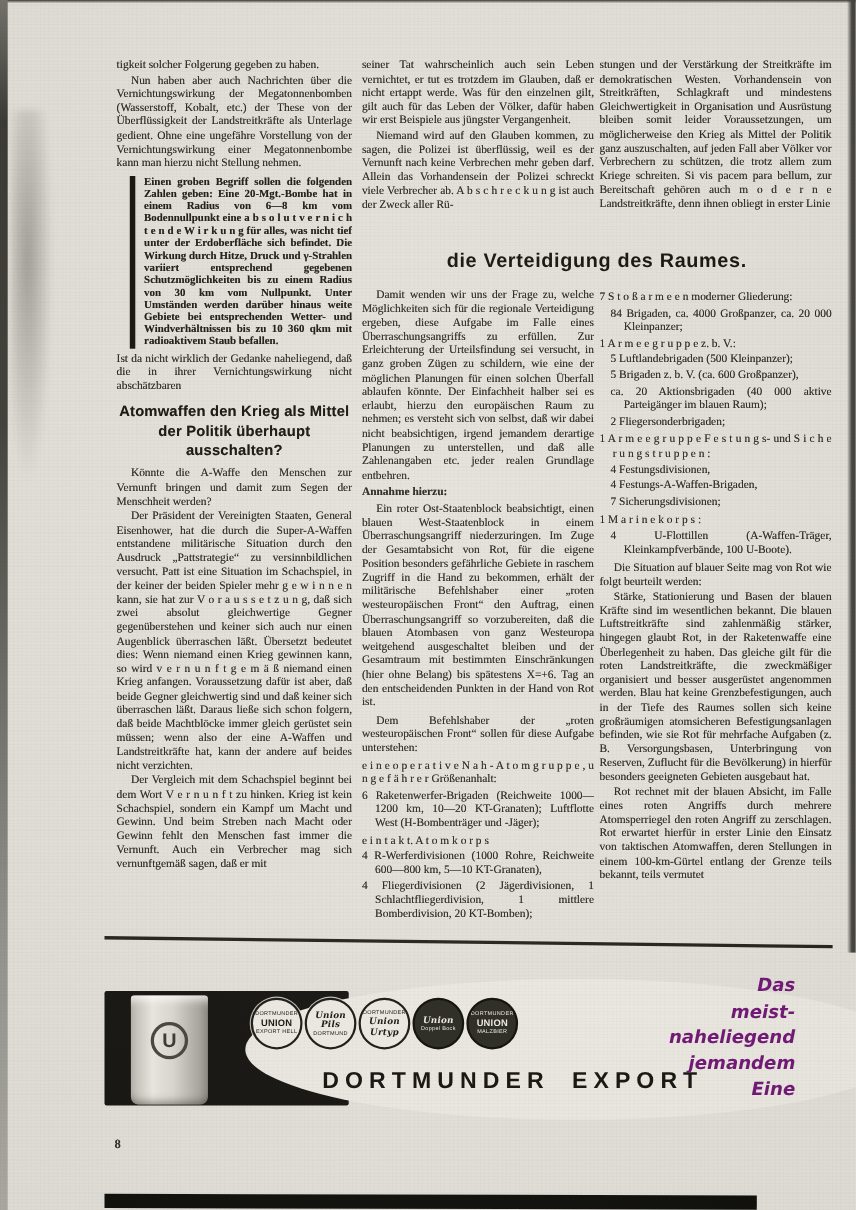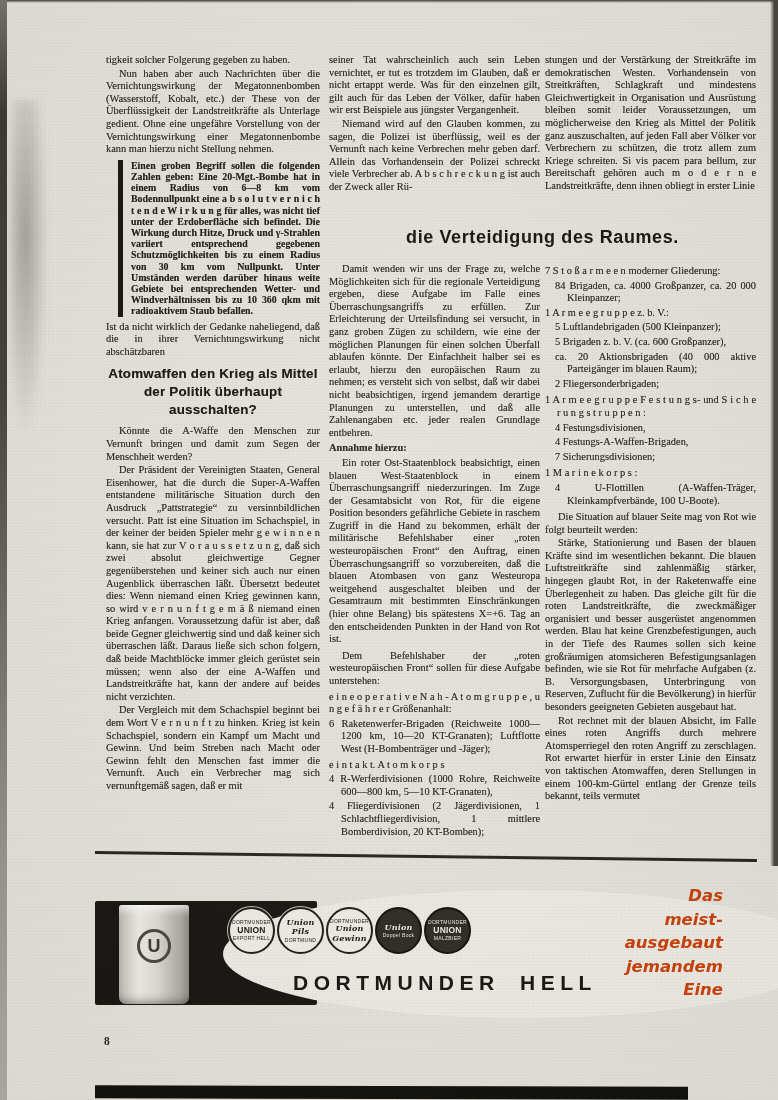--- a/index.html
+++ b/index.html
@@ -83,21 +83,21 @@
     box-shadow:0 0 0 1px rgba(233,231,223,.8); }
   .badge.dark { background:#302f28; color:#e9e7df; border-color:#16150f; }
   .b-top, .b-bottom { font-size:5px; line-height:6.5px; letter-spacing:.3px; }
   .b-center { font-size:8.5px; line-height:9.5px; font-weight:bold; letter-spacing:.2px; }
   .b-center.script { font-family:"DejaVu Serif", serif; font-style:italic; font-size:8px; }
   #brand { position:absolute; left:198px; top:73px; z-index:5;
     font-family:"Liberation Sans", sans-serif; font-weight:bold; font-size:21px;
     letter-spacing:5.5px; word-spacing:9px; color:#1a1914; }
   #slogan { position:absolute; right:32px; top:-14px; z-index:5; text-align:right;
     font-family:"DejaVu Sans", sans-serif; font-style:italic; font-weight:bold;
-    font-size:16.5px; line-height:23.5px; color:#c2410c; }
+    font-size:16.5px; line-height:23.5px; color:#701a75; }
 
   #pageno { position:absolute; left:104px; top:1035px; font-weight:bold;
     font-size:11.5px; color:#2a2820; }
   #bottom-bar { position:absolute; left:95px; top:1086px; width:593px; height:13px;
     background:#0d0d0a; transform:rotate(.15deg); }
 </style>
 </head>
 <body>
 
 <div id="page">
@@ -176,39 +176,39 @@
         <div class="b-center">UNION</div>
         <div class="b-bottom">EXPORT HELL</div>
       </div>
       <div class="badge">
         <div class="b-top"></div>
         <div class="b-center script">Union Pils</div>
         <div class="b-bottom">DORTMUND</div>
       </div>
       <div class="badge">
         <div class="b-top">DORTMUNDER</div>
-        <div class="b-center script">Union Gewinn</div>
+        <div class="b-center script">Union Urtyp</div>
         <div class="b-bottom"></div>
       </div>
       <div class="badge dark">
         <div class="b-top"></div>
         <div class="b-center script">Union</div>
         <div class="b-bottom">Doppel Bock</div>
       </div>
       <div class="badge dark">
         <div class="b-top">DORTMUNDER</div>
         <div class="b-center">UNION</div>
         <div class="b-bottom">MALZBIER</div>
       </div>
     </div>
-    <div id="brand">DORTMUNDER HELL</div>
+    <div id="brand">DORTMUNDER EXPORT</div>
     <div id="slogan">
       <div>Das</div>
       <div>meist-</div>
-      <div>ausgebaut</div>
+      <div>naheliegend</div>
       <div>jemandem</div>
       <div>Eine</div>
     </div>
   </div>
 
   <div id="pageno">8</div>
   <div id="bottom-bar"></div>
 
 </div>
 

